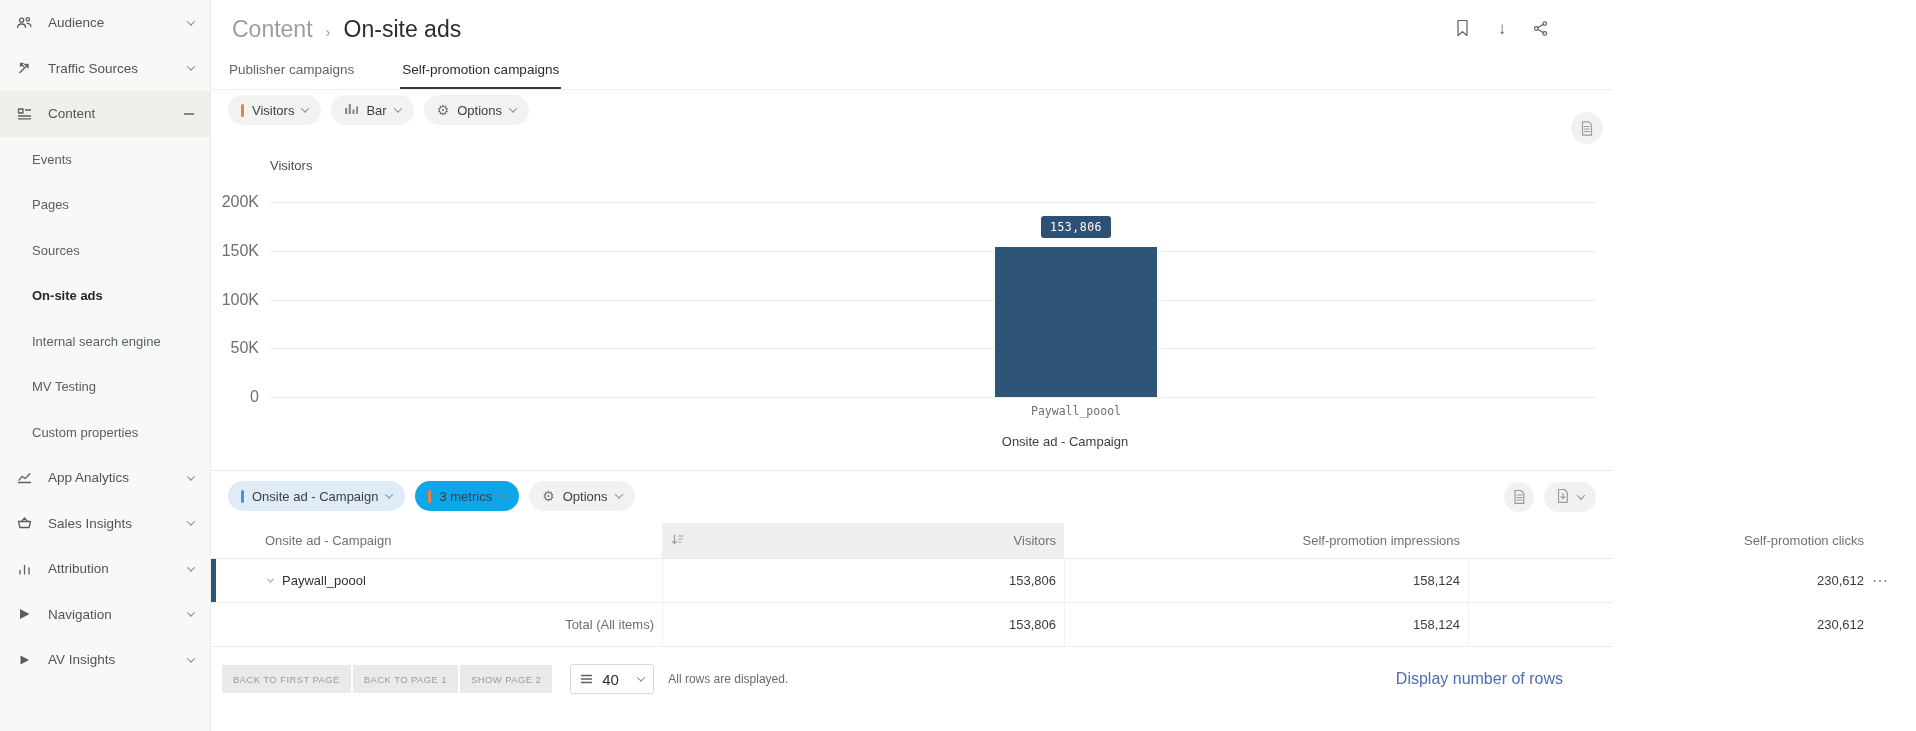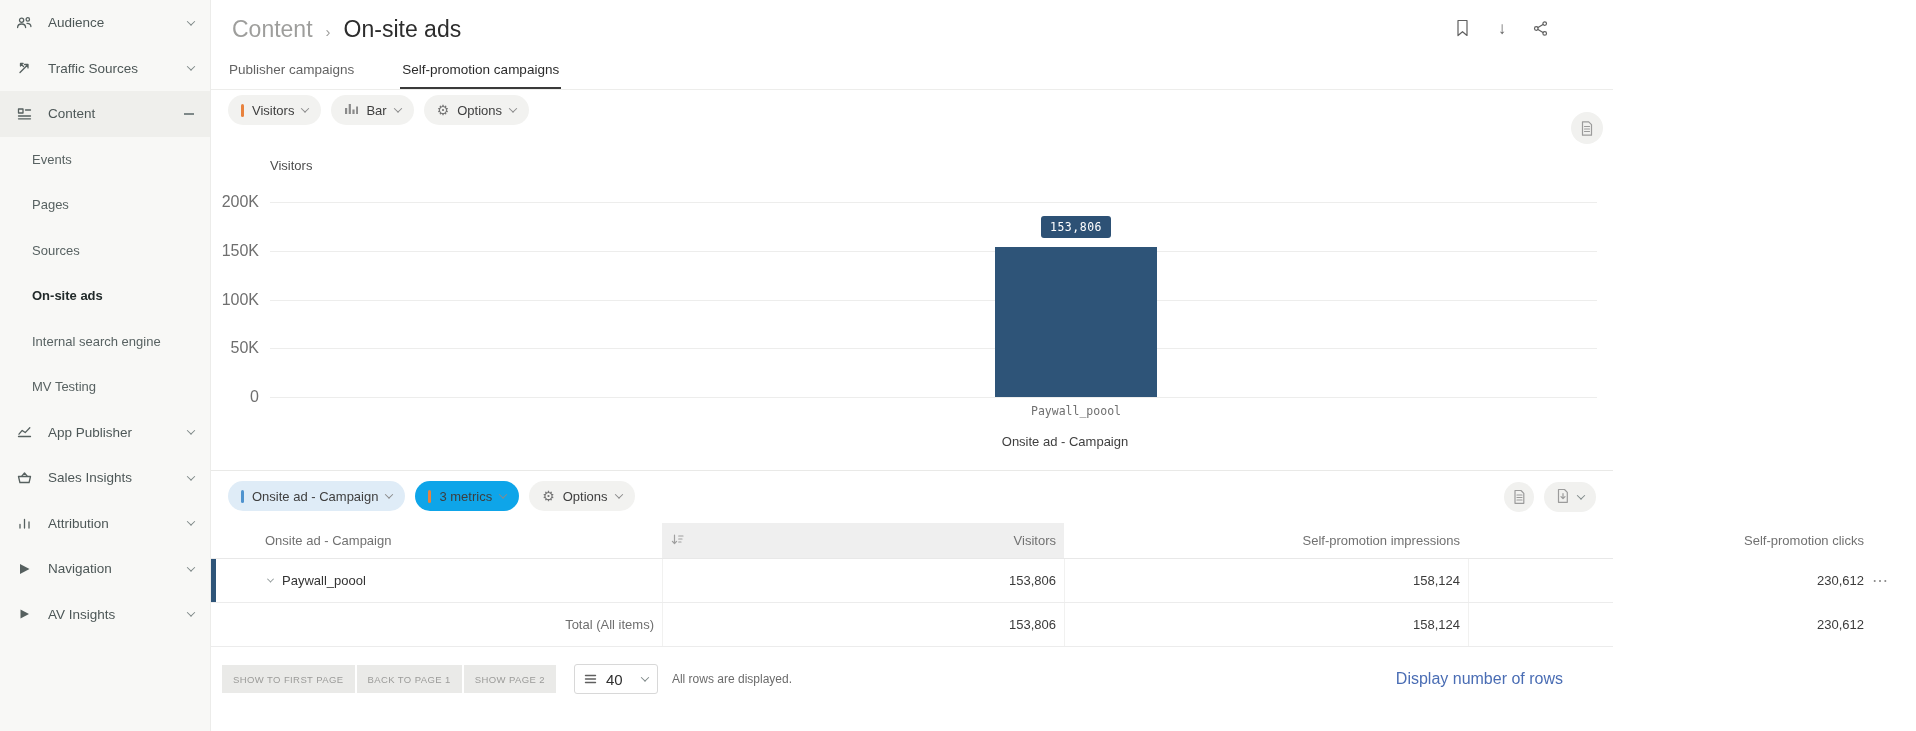--- a/index.html
+++ b/index.html
@@ -155,28 +155,31 @@
       </div>
     <div class="side-sub active">
         <span>On-site ads</span>
       </div>
     <div class="side-sub">
         <span>Internal search engine</span>
       </div>
     <div class="side-sub">
         <span>MV Testing</span>
       </div>
+    <div class="side-sub">
+        <span>Custom properties</span>
+      </div>
     <div class="side-item">
       <span class="s-icon">
         <svg width="17" height="16" viewBox="0 0 17 16">
             <path d="M2.5 12.5h12"></path>
             <polyline points="3,10.2 6.2,6.4 9.2,8.6 13.8,3.8"></polyline>
           </svg>
       </span>
-      <span class="s-label">App Publisher</span>
+      <span class="s-label">App Analytics</span>
       <span class="chv"></span>
     </div>
     <div class="side-item">
       <span class="s-icon">
         <svg width="17" height="16" viewBox="0 0 17 16">
             <path d="M2.5 6.5h12l-1.4 6H3.9z"></path>
             <path d="M5.8 6.2 8.5 3l2.7 3.2"></path>
           </svg>
       </span>
       <span class="s-label">Sales Insights</span>
@@ -373,21 +376,21 @@
         <div class="t-row t-body">
           <div class="cell total-label">Total (All items)</div>
           <div class="cell c-right v-line">153,806</div>
           <div class="cell c-right v-line">158,124</div>
           <div class="cell c-right v-line">230,612</div>
           <div class="cell"></div>
         </div>
       </div>
 
       <div class="pagination">
-        <button class="pg-btn">SHOW TO FIRST PAGE</button>
+        <button class="pg-btn">BACK TO FIRST PAGE</button>
         <button class="pg-btn">BACK TO PAGE 1</button>
         <button class="pg-btn">SHOW PAGE 2</button>
         <div class="rows-select">
           <svg width="13" height="12" viewBox="0 0 13 12">
               <path d="M1.5 2.5h10 M1.5 6h10 M1.5 9.5h10"></path>
             </svg>
           <span class="rows-val">40</span>
           <span class="chv"></span>
         </div>
         <span class="pg-status">All rows are displayed.</span>

